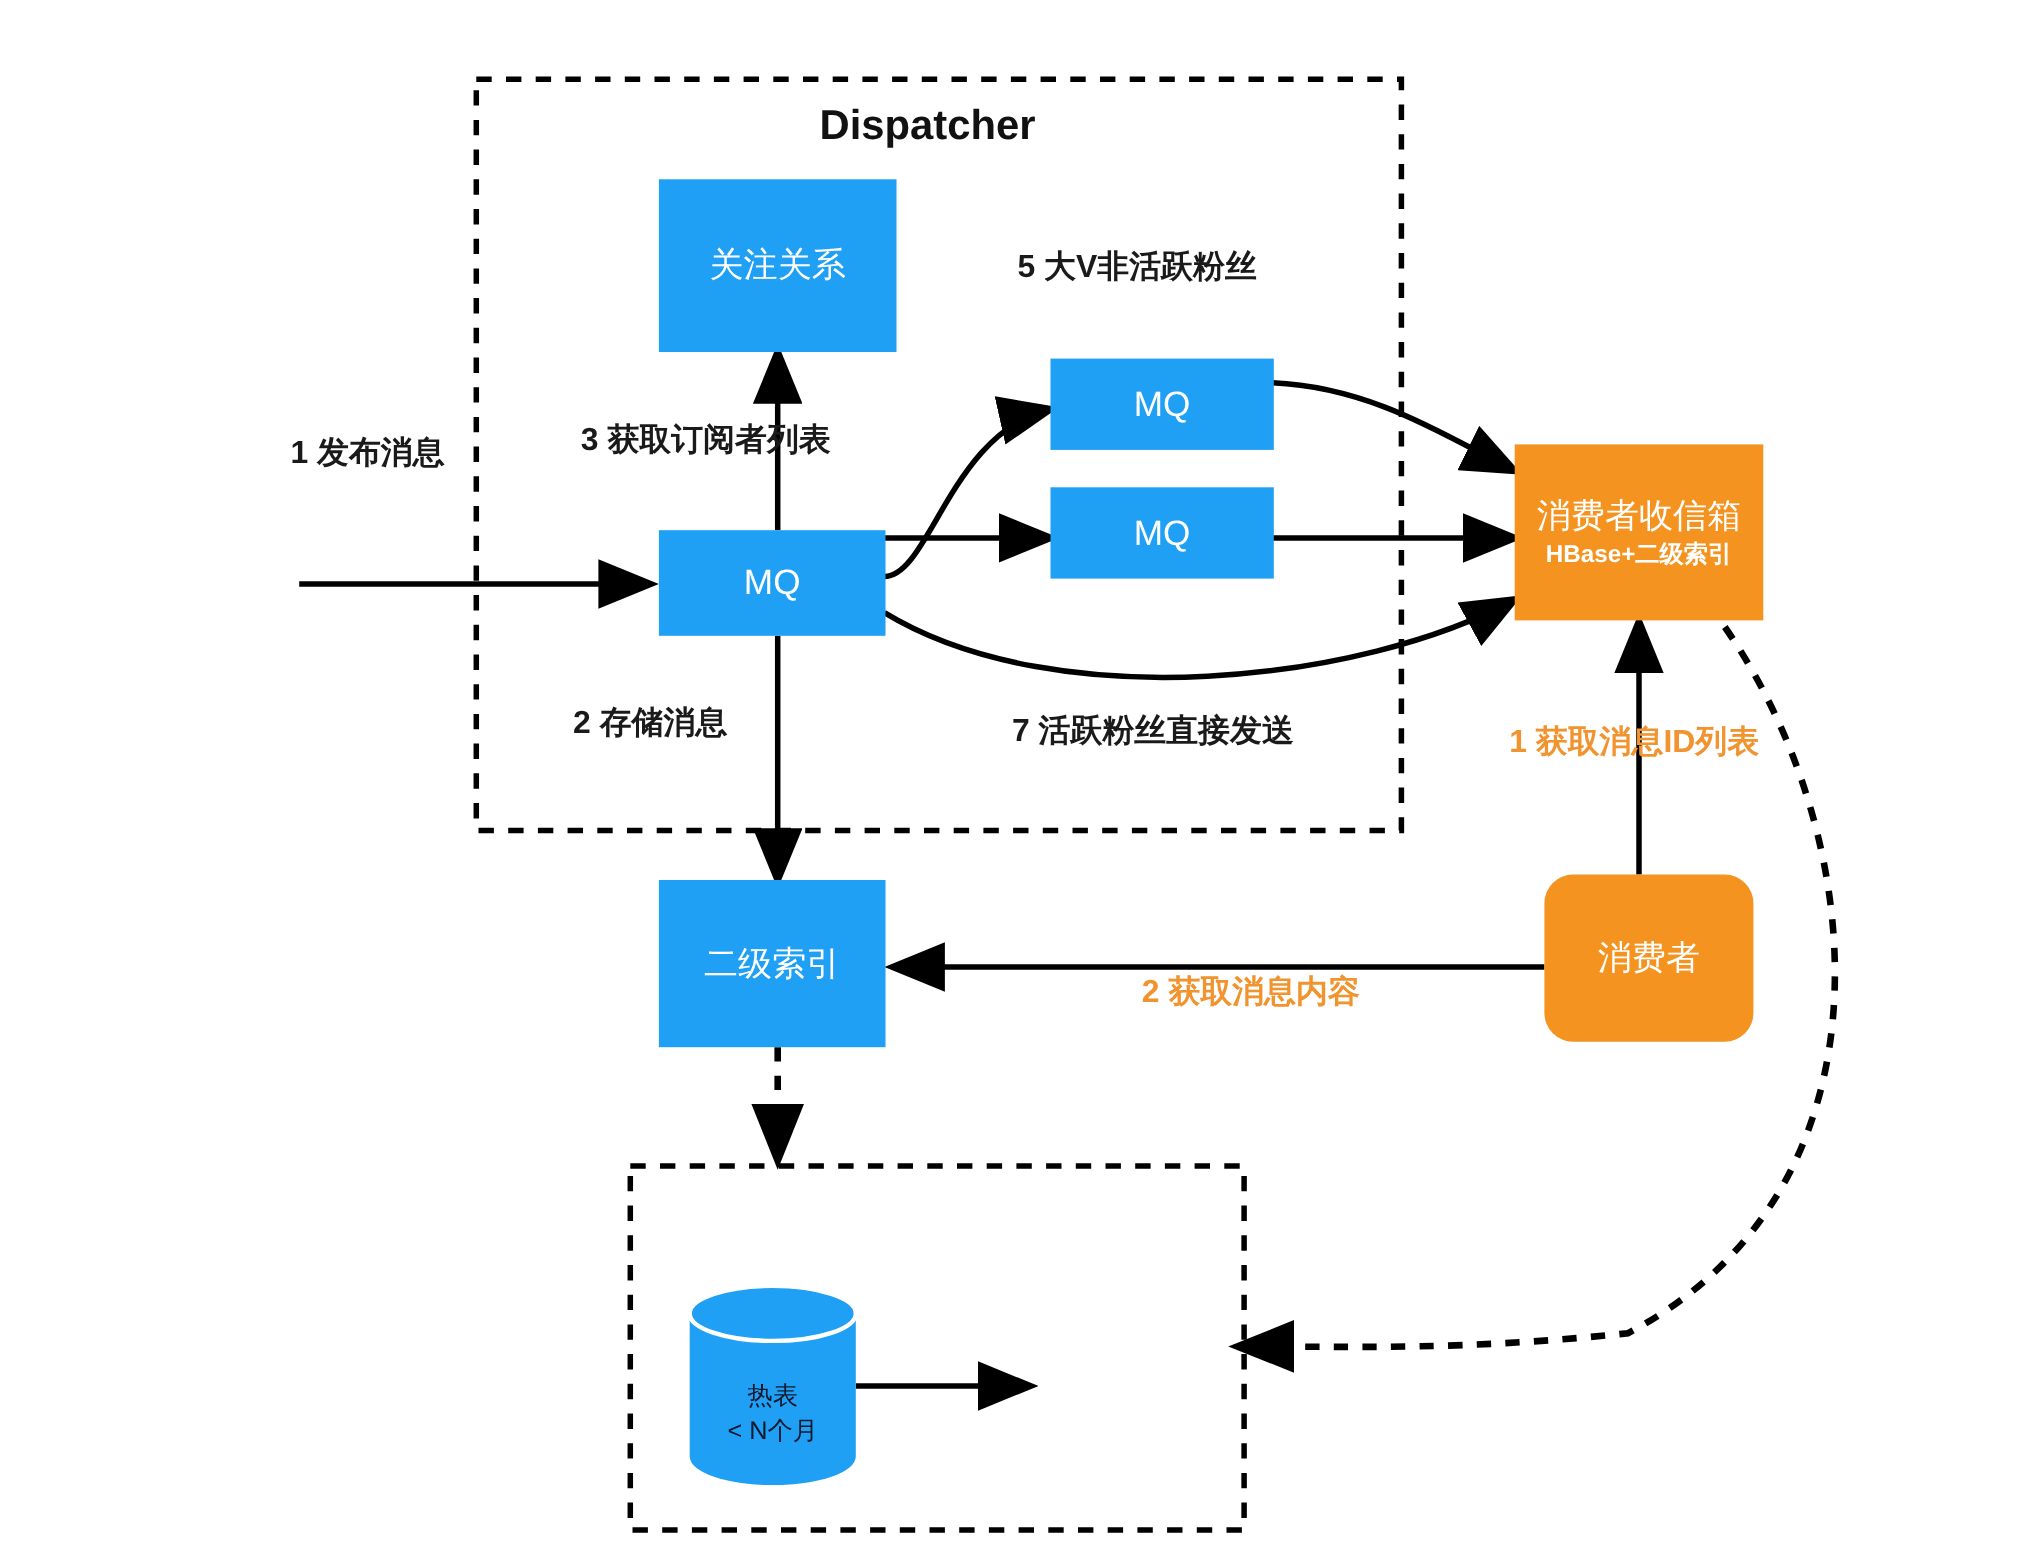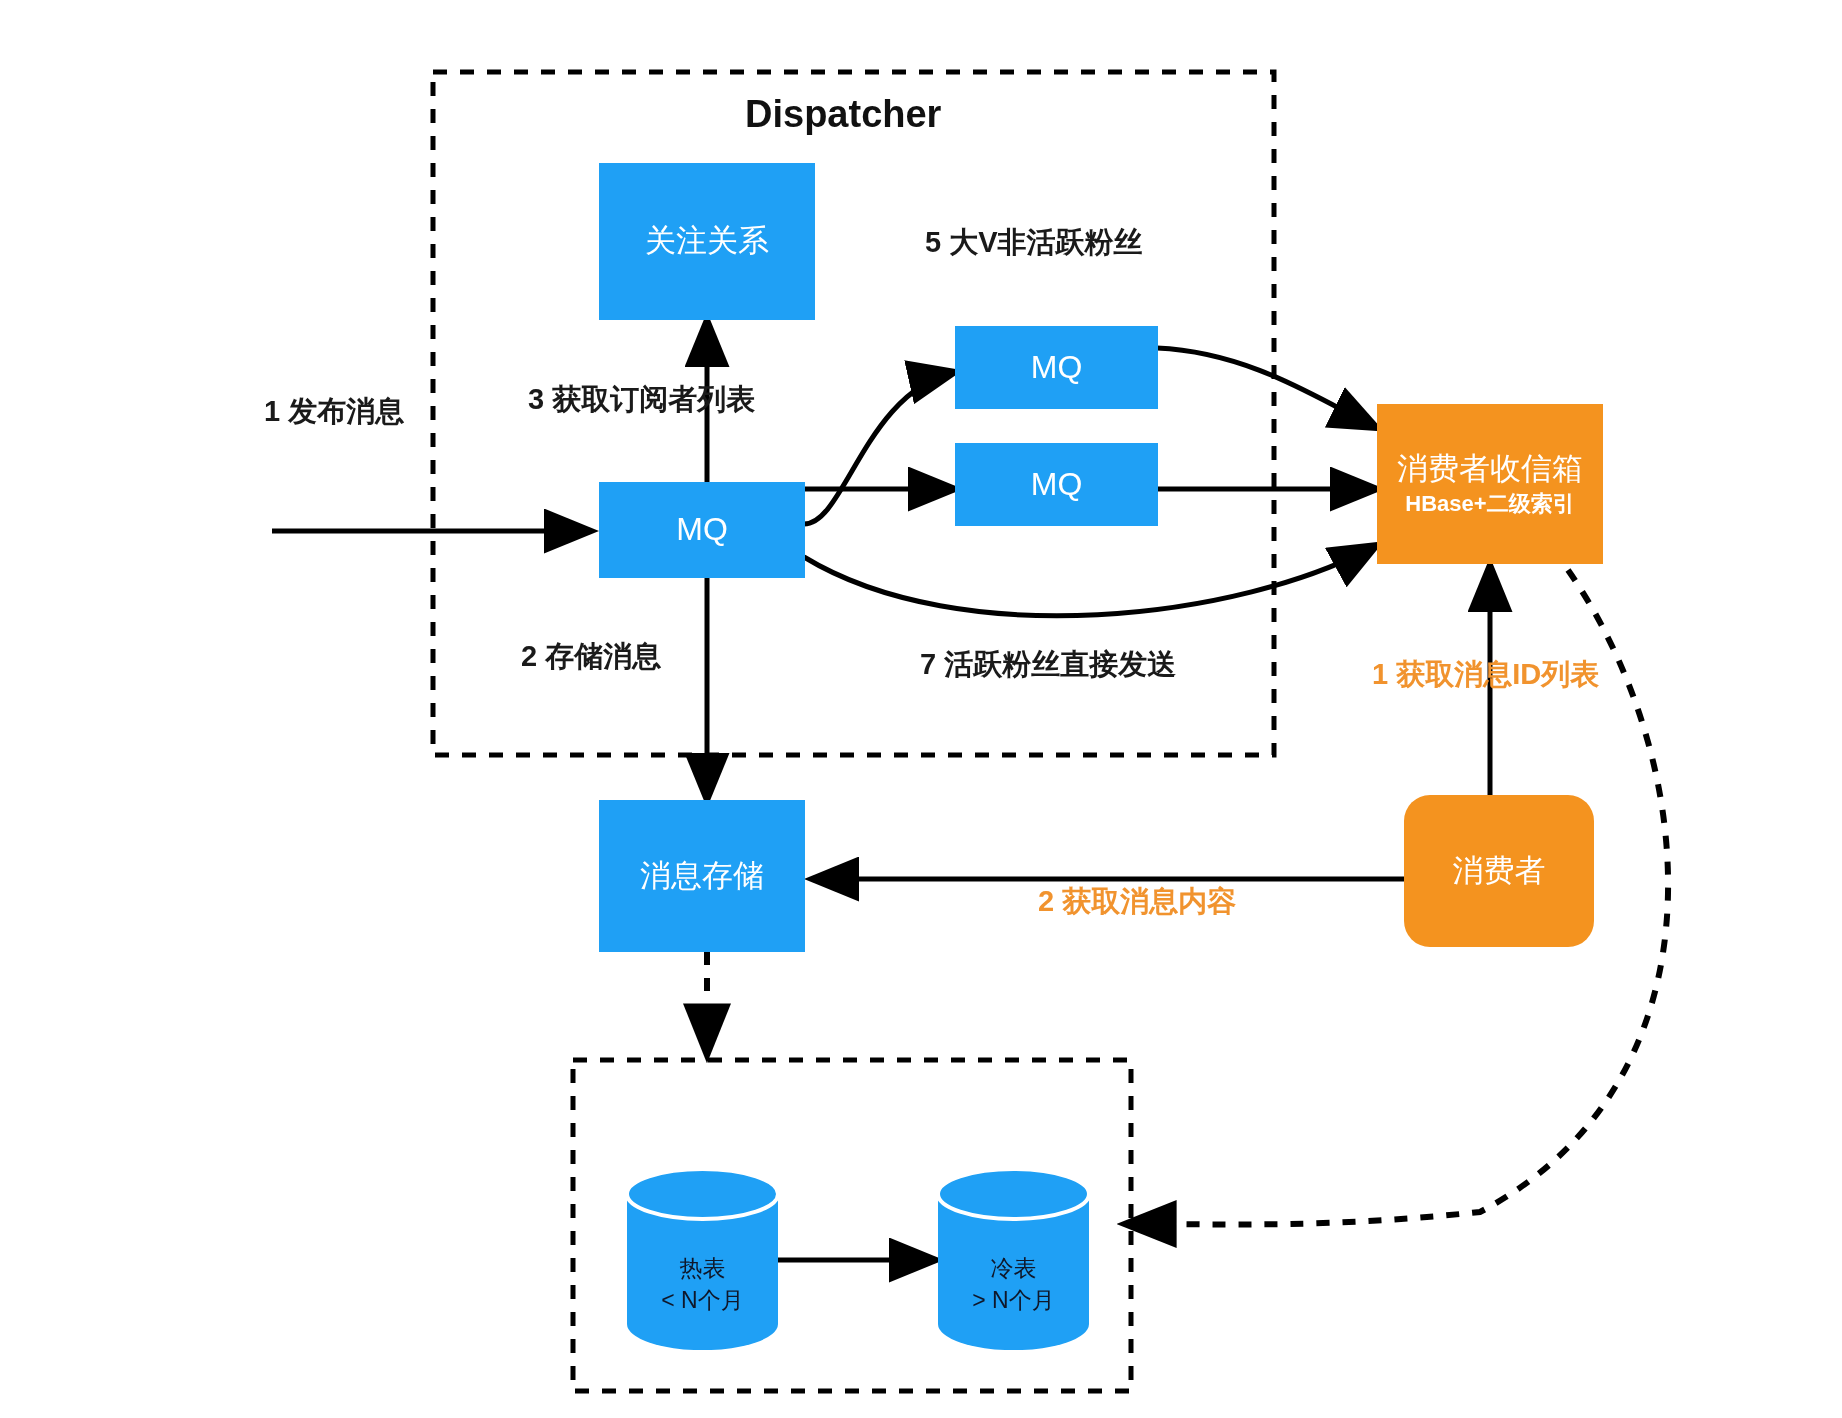--- a/index.html
+++ b/index.html
@@ -144,48 +144,38 @@
   <div class="node blue" style="left:955px; top:443px; width:203px; height:83px;">
     <div class="nlabel n-mq">MQ</div>
   </div>
 
   <div class="node orange" style="left:1377px; top:404px; width:226px; height:160px;">
     <div class="nlabel n-main">消费者收信箱</div>
     <div class="nlabel n-sub">HBase+二级索引</div>
   </div>
 
   <div class="node blue" style="left:599px; top:800px; width:206px; height:152px;">
-    <div class="nlabel n-main">消息存储</div>
+    <div class="nlabel n-main">二级索引</div>
   </div>
 
   <div class="node orange rounded" style="left:1404px; top:795px; width:190px; height:152px;">
     <div class="nlabel n-main">消费者</div>
   </div>
 
   <div class="cyl" style="left:625px; top:1168px; width:155px; height:182px;">
     <svg width="155" height="182" viewBox="0 0 155 182" xmlns="http://www.w3.org/2000/svg">
       <path d="M2,26 L2,156 A 75,26 0 0 0 153,156 L153,26 Z" fill="#1FA0F5"></path>
       <ellipse cx="77.5" cy="26" rx="75.5" ry="25" fill="#1FA0F5" stroke="#ffffff" stroke-width="4"></ellipse>
     </svg>
     <div class="cyl-text" style="top:84px;">
       <div>热表</div>
       <div>&lt; N个月</div>
     </div>
   </div>
 
-  <div class="cyl" style="left:936px; top:1168px; width:155px; height:182px;">
-    <svg width="155" height="182" viewBox="0 0 155 182" xmlns="http://www.w3.org/2000/svg">
-      <path d="M2,26 L2,156 A 75,26 0 0 0 153,156 L153,26 Z" fill="#1FA0F5"></path>
-      <ellipse cx="77.5" cy="26" rx="75.5" ry="25" fill="#1FA0F5" stroke="#ffffff" stroke-width="4"></ellipse>
-    </svg>
-    <div class="cyl-text" style="top:84px;">
-      <div>冷表</div>
-      <div>&gt; N个月</div>
-    </div>
-  </div>
 
   <div class="flowlabel" style="left:264px; top:392px;">1 发布消息</div>
 
   <div class="flowlabel" style="left:528px; top:380px;">3 获取订阅者列表</div>
 
   <div class="flowlabel" style="left:521px; top:637px;">2 存储消息</div>
 
   <div class="flowlabel" style="left:920px; top:645px;">7 活跃粉丝直接发送</div>
 
   <div class="flowlabel" style="left:925px; top:223px;">5 大V非活跃粉丝</div>

